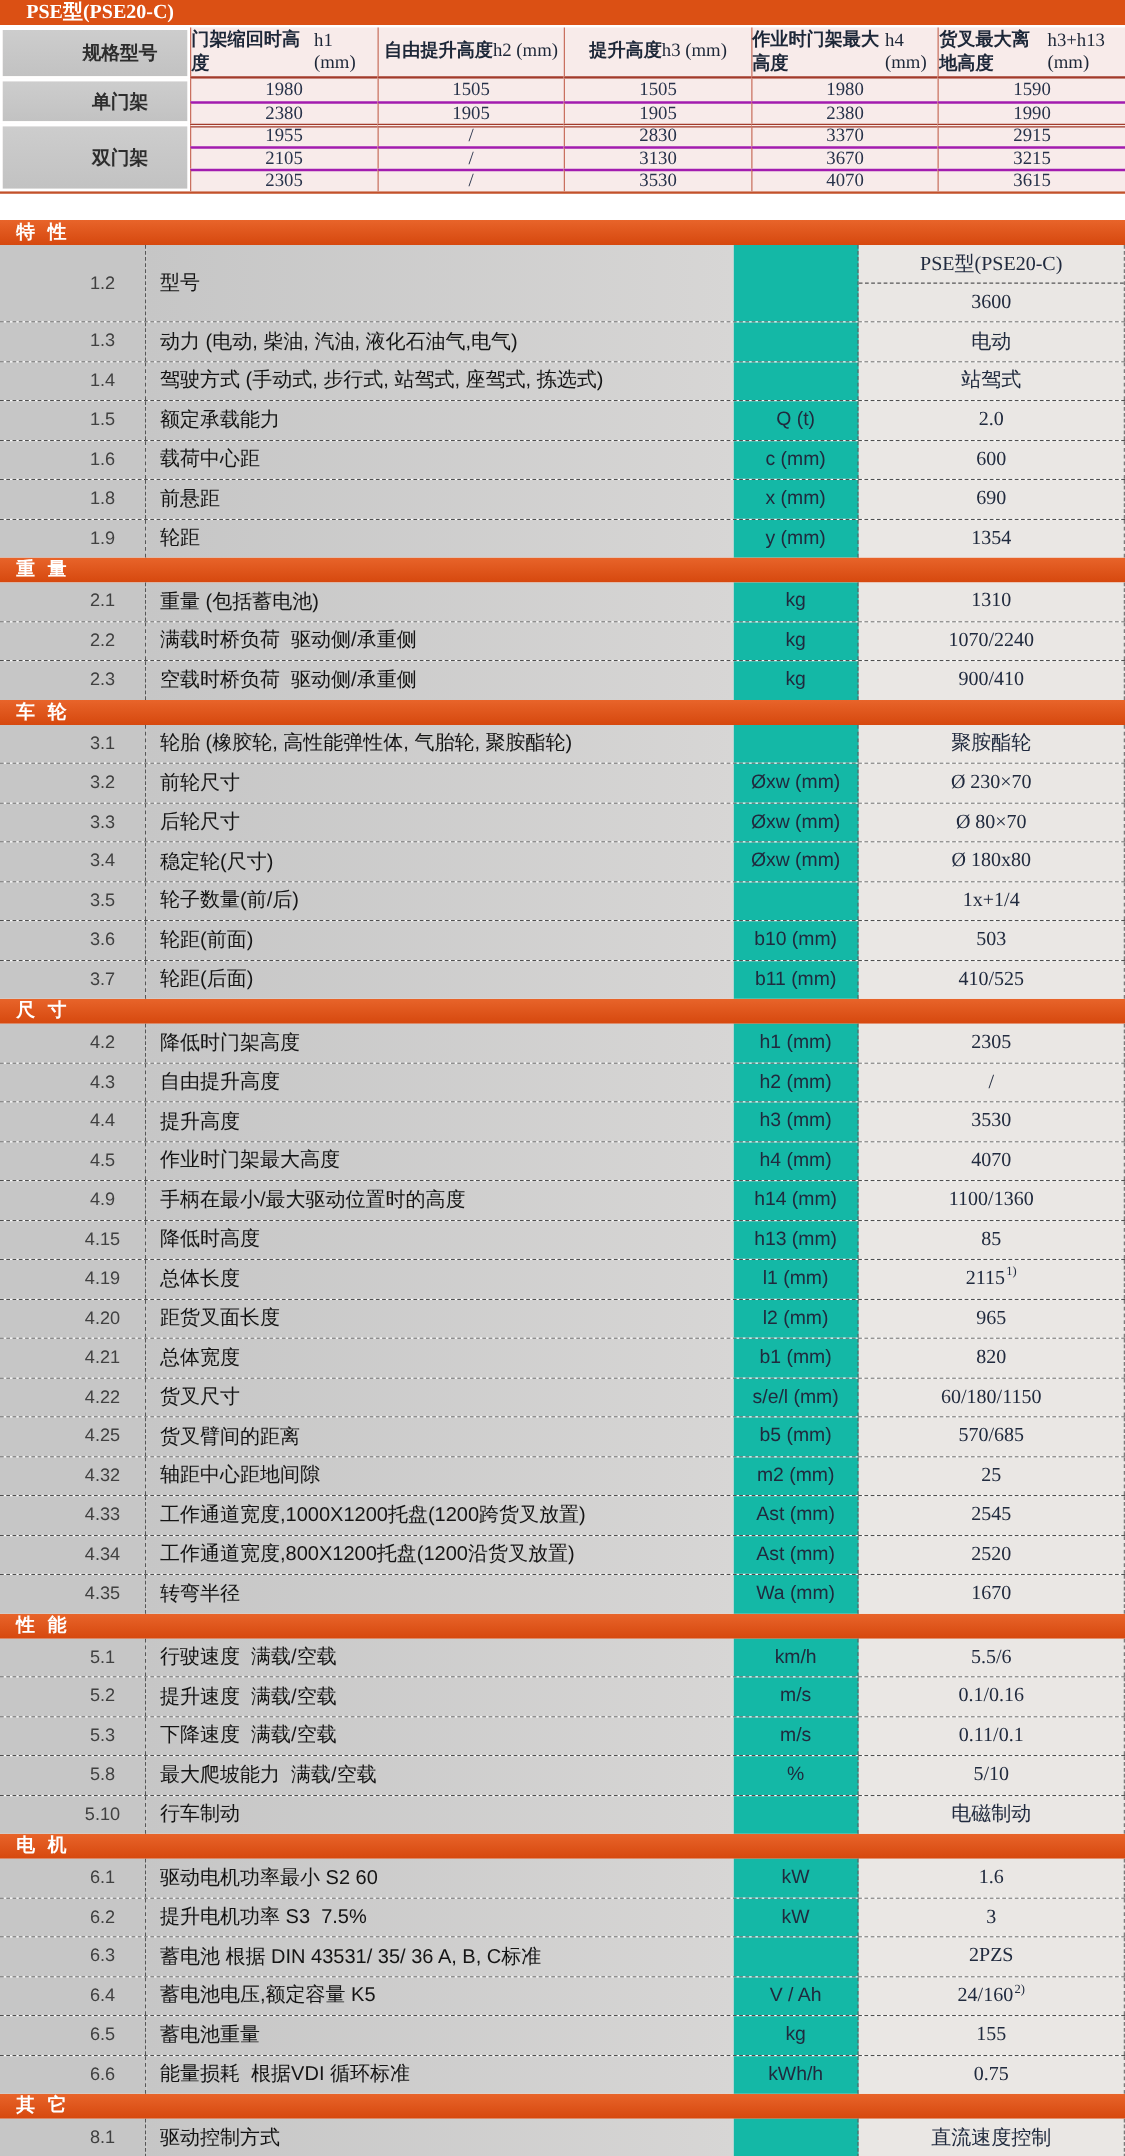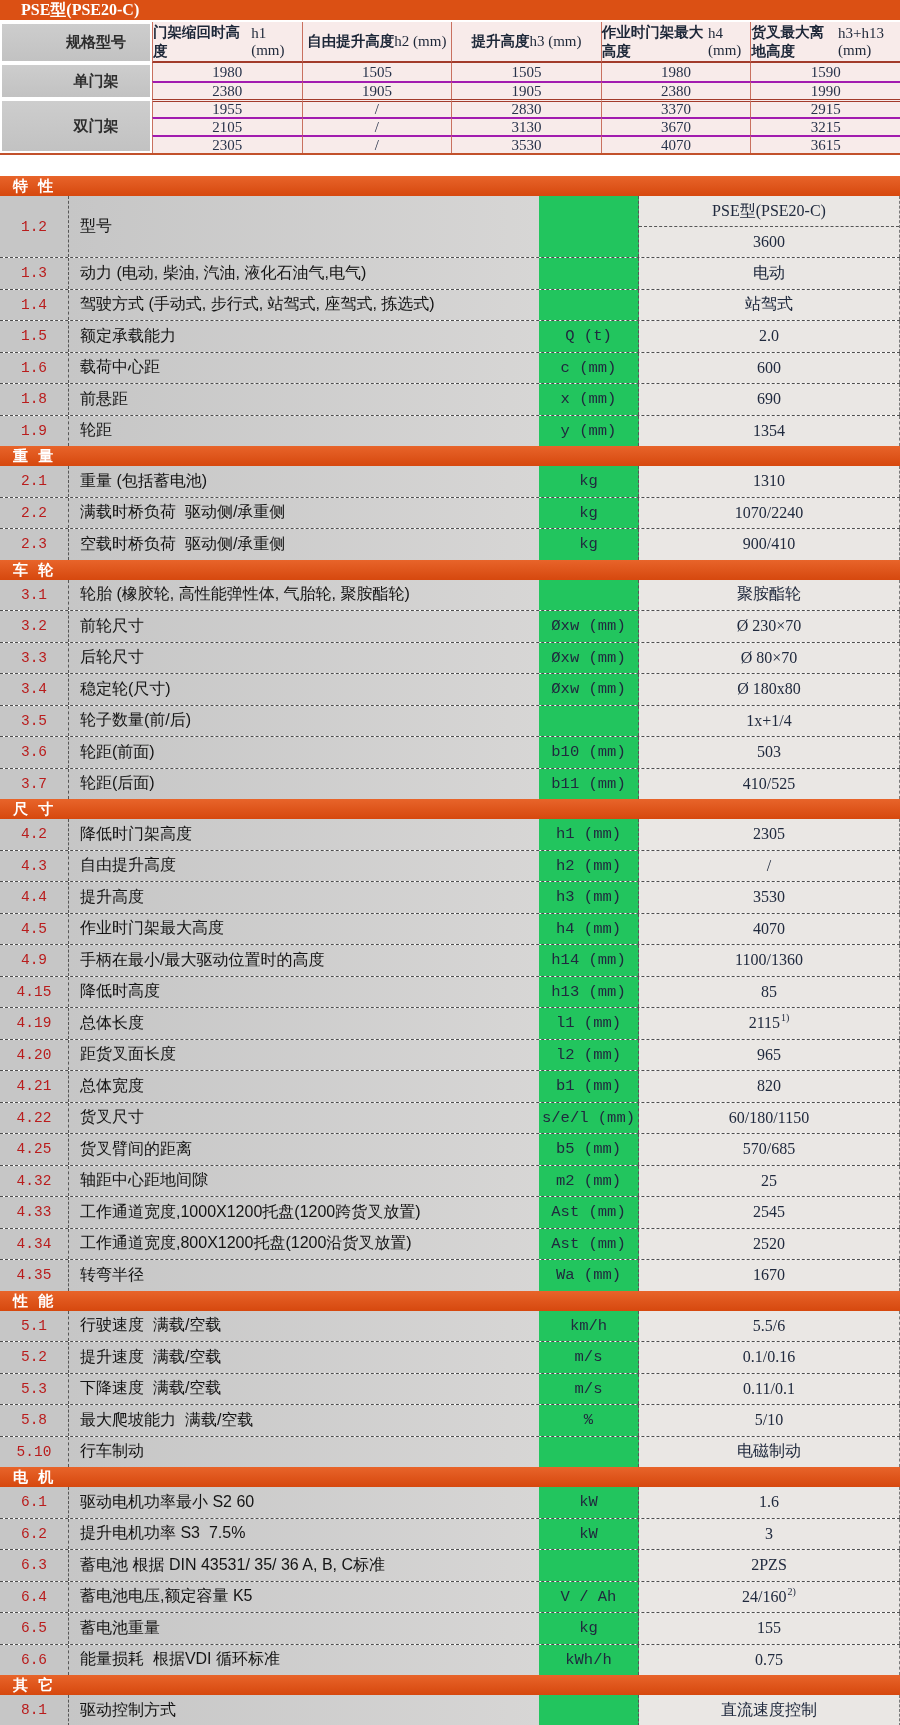--- a/index.html
+++ b/index.html
@@ -55,31 +55,31 @@
     height:20px;background:linear-gradient(180deg,#e8642a,#d6480e);
     color:#ffffff;font-weight:bold;font-size:15px;line-height:20px;
     padding-left:13px;letter-spacing:3px;
   }
   .srow{display:flex;height:30.5px;align-items:stretch;}
   .srow + .srow{border-top:1px dashed #4f4f4f;}
   .srow.double{height:61px;}
   .c-num{
     width:68px;background:#c6c6c6;border-right:1px dashed #565656;
     display:flex;align-items:center;justify-content:center;
-    font-family:Liberation Mono, monospace;font-size:14.5px;color:#b91c1c;
+    font-family:Liberation Sans, sans-serif;font-size:14.5px;color:#404040;padding-left:48px;
   }
   .c-label{
     width:459px;background:linear-gradient(90deg,#c6c6c6,#d7d6d5);
     display:flex;align-items:center;padding-left:11px;
     font-size:16px;color:#141414;white-space:pre;font-weight:500;
   }
   .c-unit{
-    width:99px;background:#22c55e;border-right:1px dashed #565656;
+    width:99px;background:#14b8a6;border-right:1px dashed #565656;
     display:flex;align-items:center;justify-content:center;
-    font-family:Liberation Mono, monospace;font-size:15.5px;color:#202a3e;
+    font-family:Liberation Sans, sans-serif;font-size:15.5px;color:#202a3e;
   }
   .c-value{
     flex:1;background:#eae7e4;border-right:1px dashed #7a7a7a;
     display:flex;align-items:center;justify-content:center;
     font-family:"Liberation Serif","DejaVu Serif",serif;font-size:16px;color:#202a3e;
   }
   .c-value sup{font-size:10px;line-height:0;margin-left:1px;position:relative;top:-5px;}
   .c-value.stack{flex-direction:column;justify-content:stretch;align-items:stretch;padding:0;}
   .vhalf{flex:1;display:flex;align-items:center;justify-content:center;}
   .vhalf + .vhalf{border-top:1px dashed #565656;}

